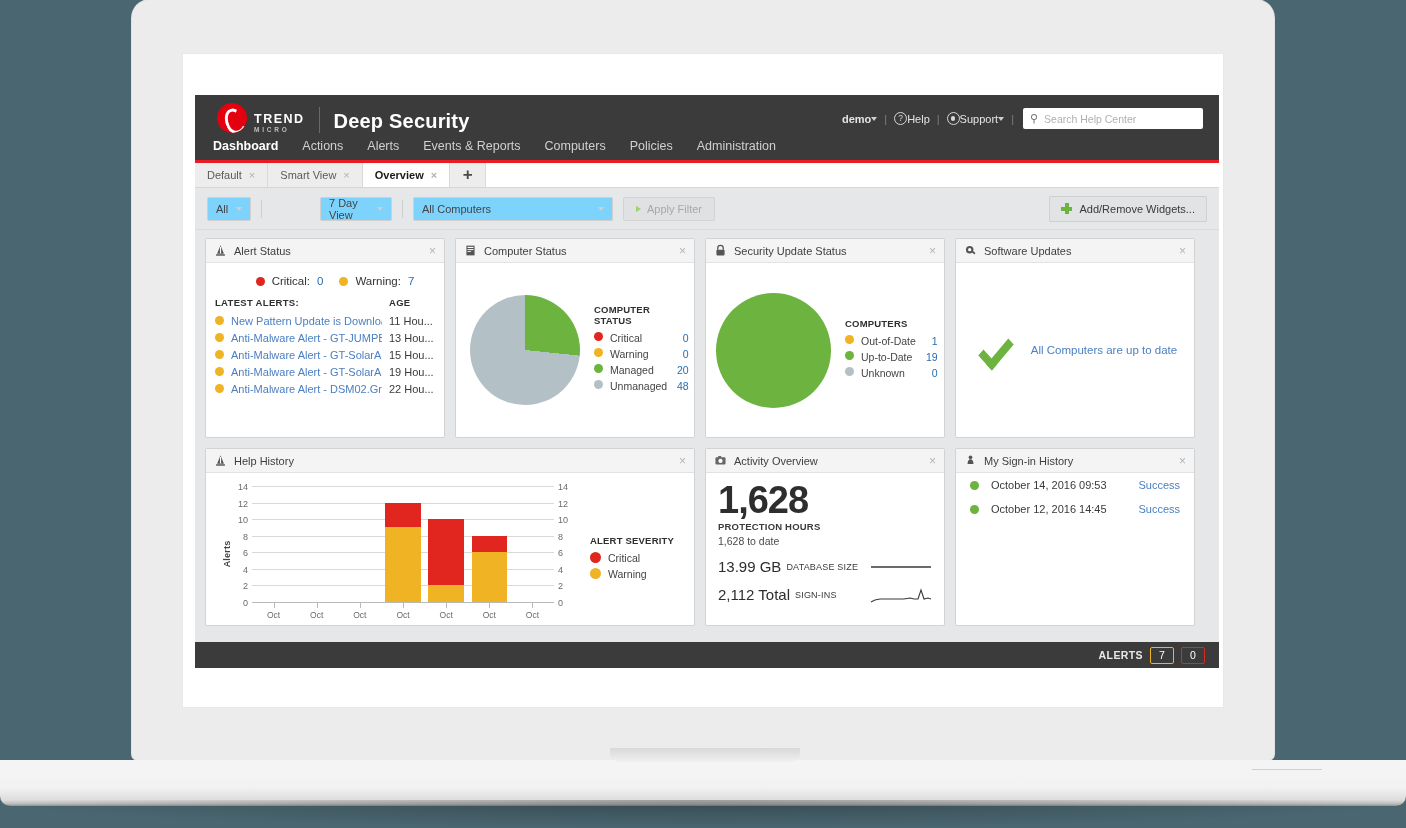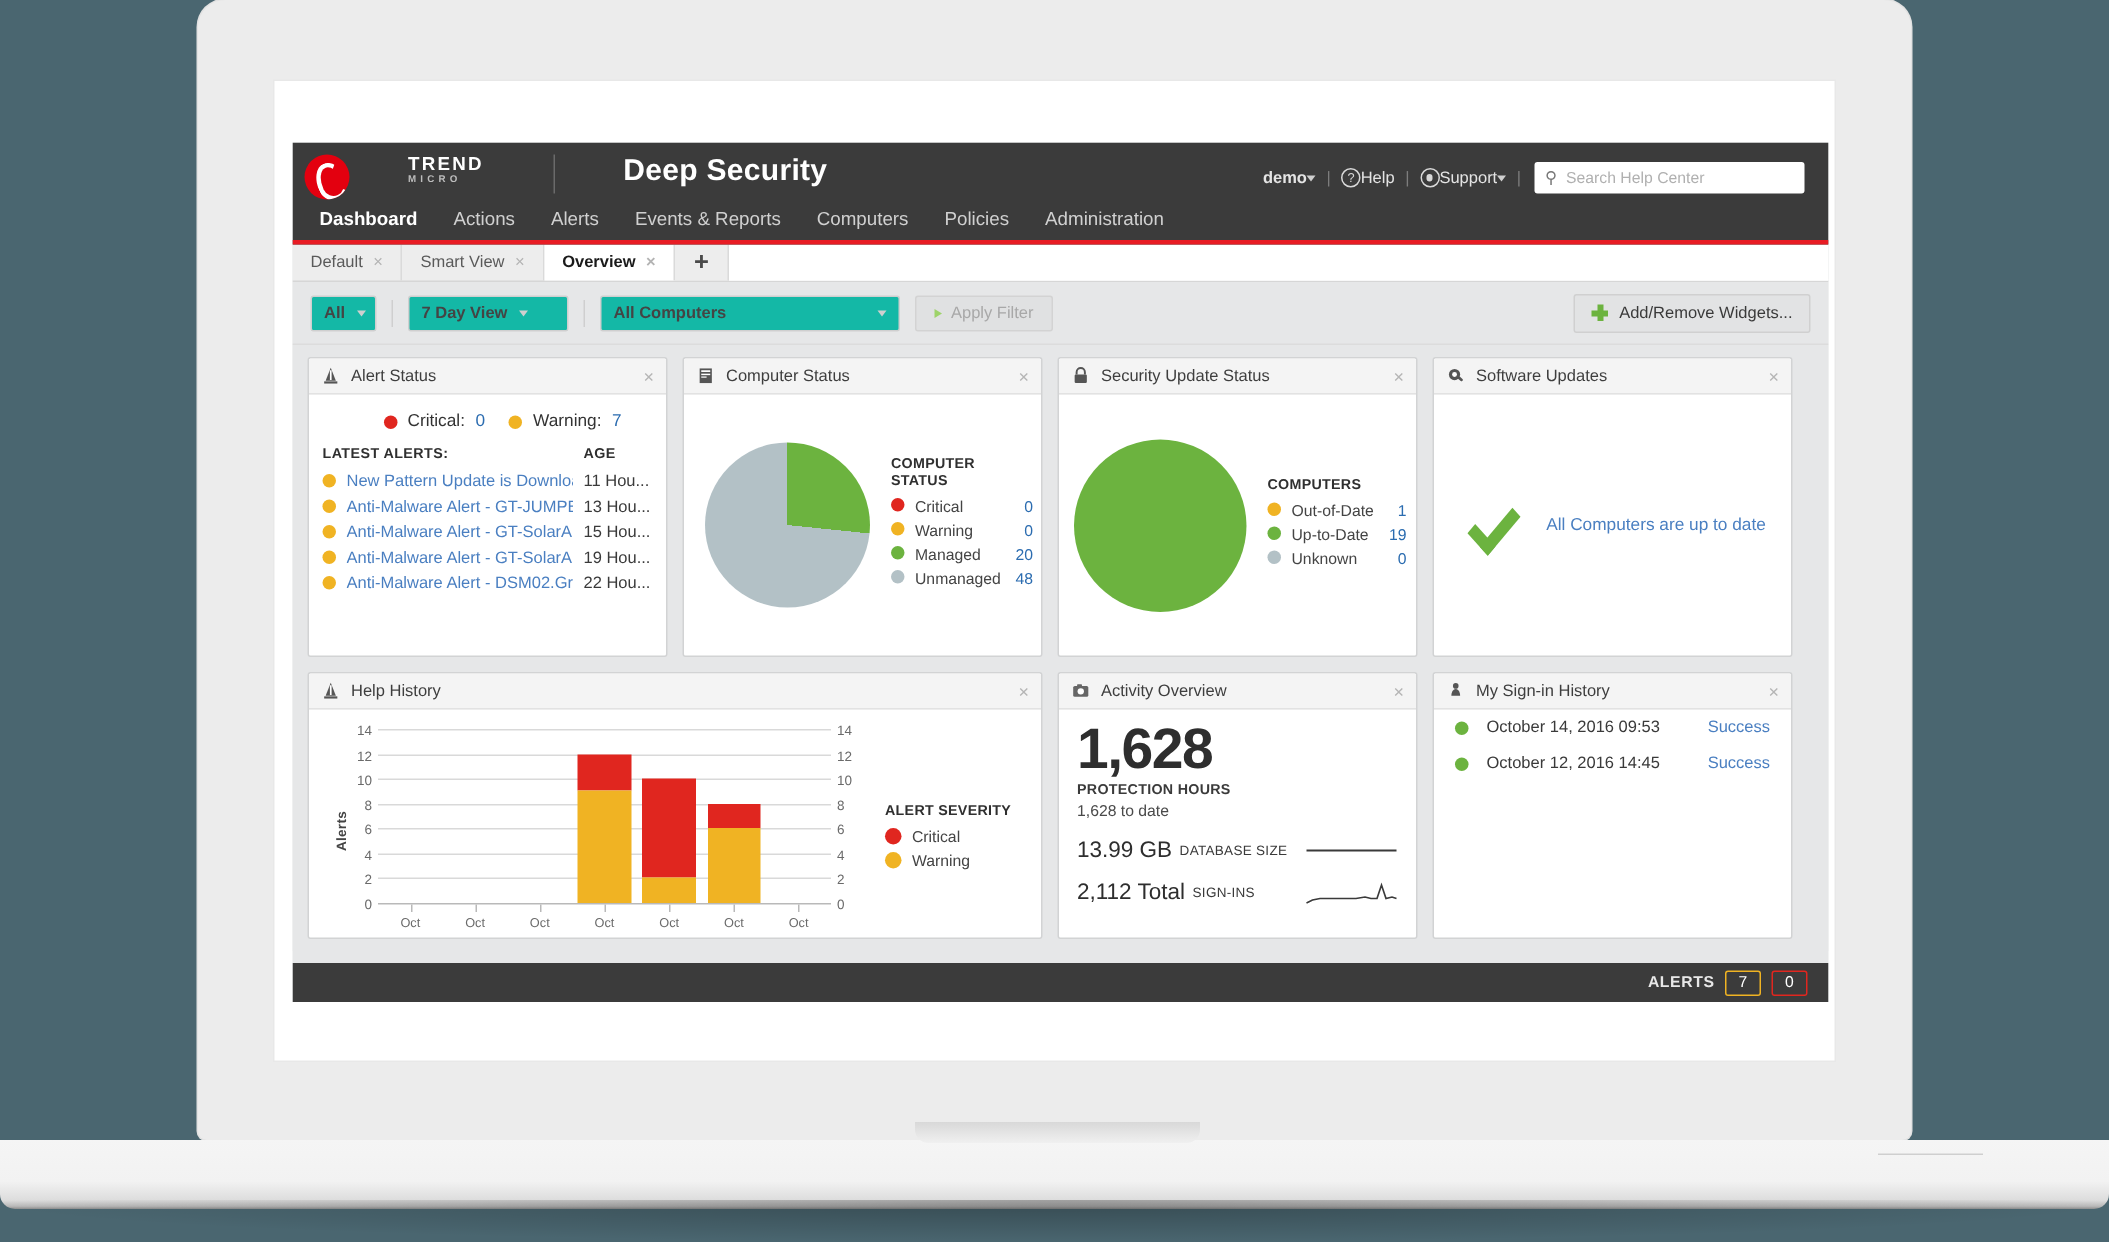--- a/index.html
+++ b/index.html
@@ -64,21 +64,21 @@
     color: #333;
   }
 
   
   #app-header {
     position: relative;
     height: 68px;
     background: #3b3b3b;
     border-bottom: 3px solid #e81c24;
   }
-  #brand-row { position: absolute; left: 8px; top: 8px; display: flex; align-items: flex-start; gap: 32px; }
+  #brand-row { position: absolute; left: 22px; top: 8px; display: flex; align-items: flex-end; }
   #tm-logo {
     width: 30px; height: 30px; border-radius: 50%;
     background: #e3000f;
     position: relative; overflow: hidden;
     flex: 0 0 auto;
   }
   #tm-logo::before {
     content: ""; position: absolute;
     left: 8px; top: 5px; width: 14px; height: 20px;
     border: 3px solid #fff; border-radius: 50% 50% 50% 50% / 60% 60% 40% 40%;
@@ -155,26 +155,26 @@
   }
   #tab-filler { flex: 1; background: #ffffff; border-bottom: 1px solid #fff; }
 
   
   #filter-bar {
     height: 42px; background: #e6e7e8;
     display: flex; align-items: center; padding: 0 12px; gap: 10px;
     border-bottom: 1px solid #dcdcdc;
   }
   .ctrl {
-    height: 24px; background: #14b8a6; border: 1px solid #cfcfcf; border-radius: 2px;
+    height: 24px; background: #7dd3fc; border: 1px solid #cfcfcf; border-radius: 2px;
     display: flex; align-items: center; padding: 0 8px; gap: 8px;
-    font-size: 11px; color: #444; cursor: pointer; font-weight: bold;
+    font-size: 11px; color: #444; cursor: pointer;
   }
   #ctrl-scope { width: 44px; justify-content: space-between; }
-  #ctrl-range { width: 107px; justify-content: flex-start; }
+  #ctrl-range { width: 72px; justify-content: center; margin-left: 48px; }
   #ctrl-computers { width: 200px; justify-content: space-between; }
   .vsep { width: 1px; height: 18px; background: #cfcfcf; }
   #apply-filter {
     height: 24px; background: #e0e1e2; border: 1px solid #d3d3d3; border-radius: 2px;
     display: flex; align-items: center; gap: 6px; padding: 0 12px;
     font-size: 11px; color: #a8a8a8; cursor: default;
   }
   #apply-play { width:0;height:0;border-left:5px solid #9ed36a;border-top:3.5px solid transparent;border-bottom:3.5px solid transparent;}
   #addremove-btn {
     margin-left: auto; height: 26px; background: #e2e3e4;

